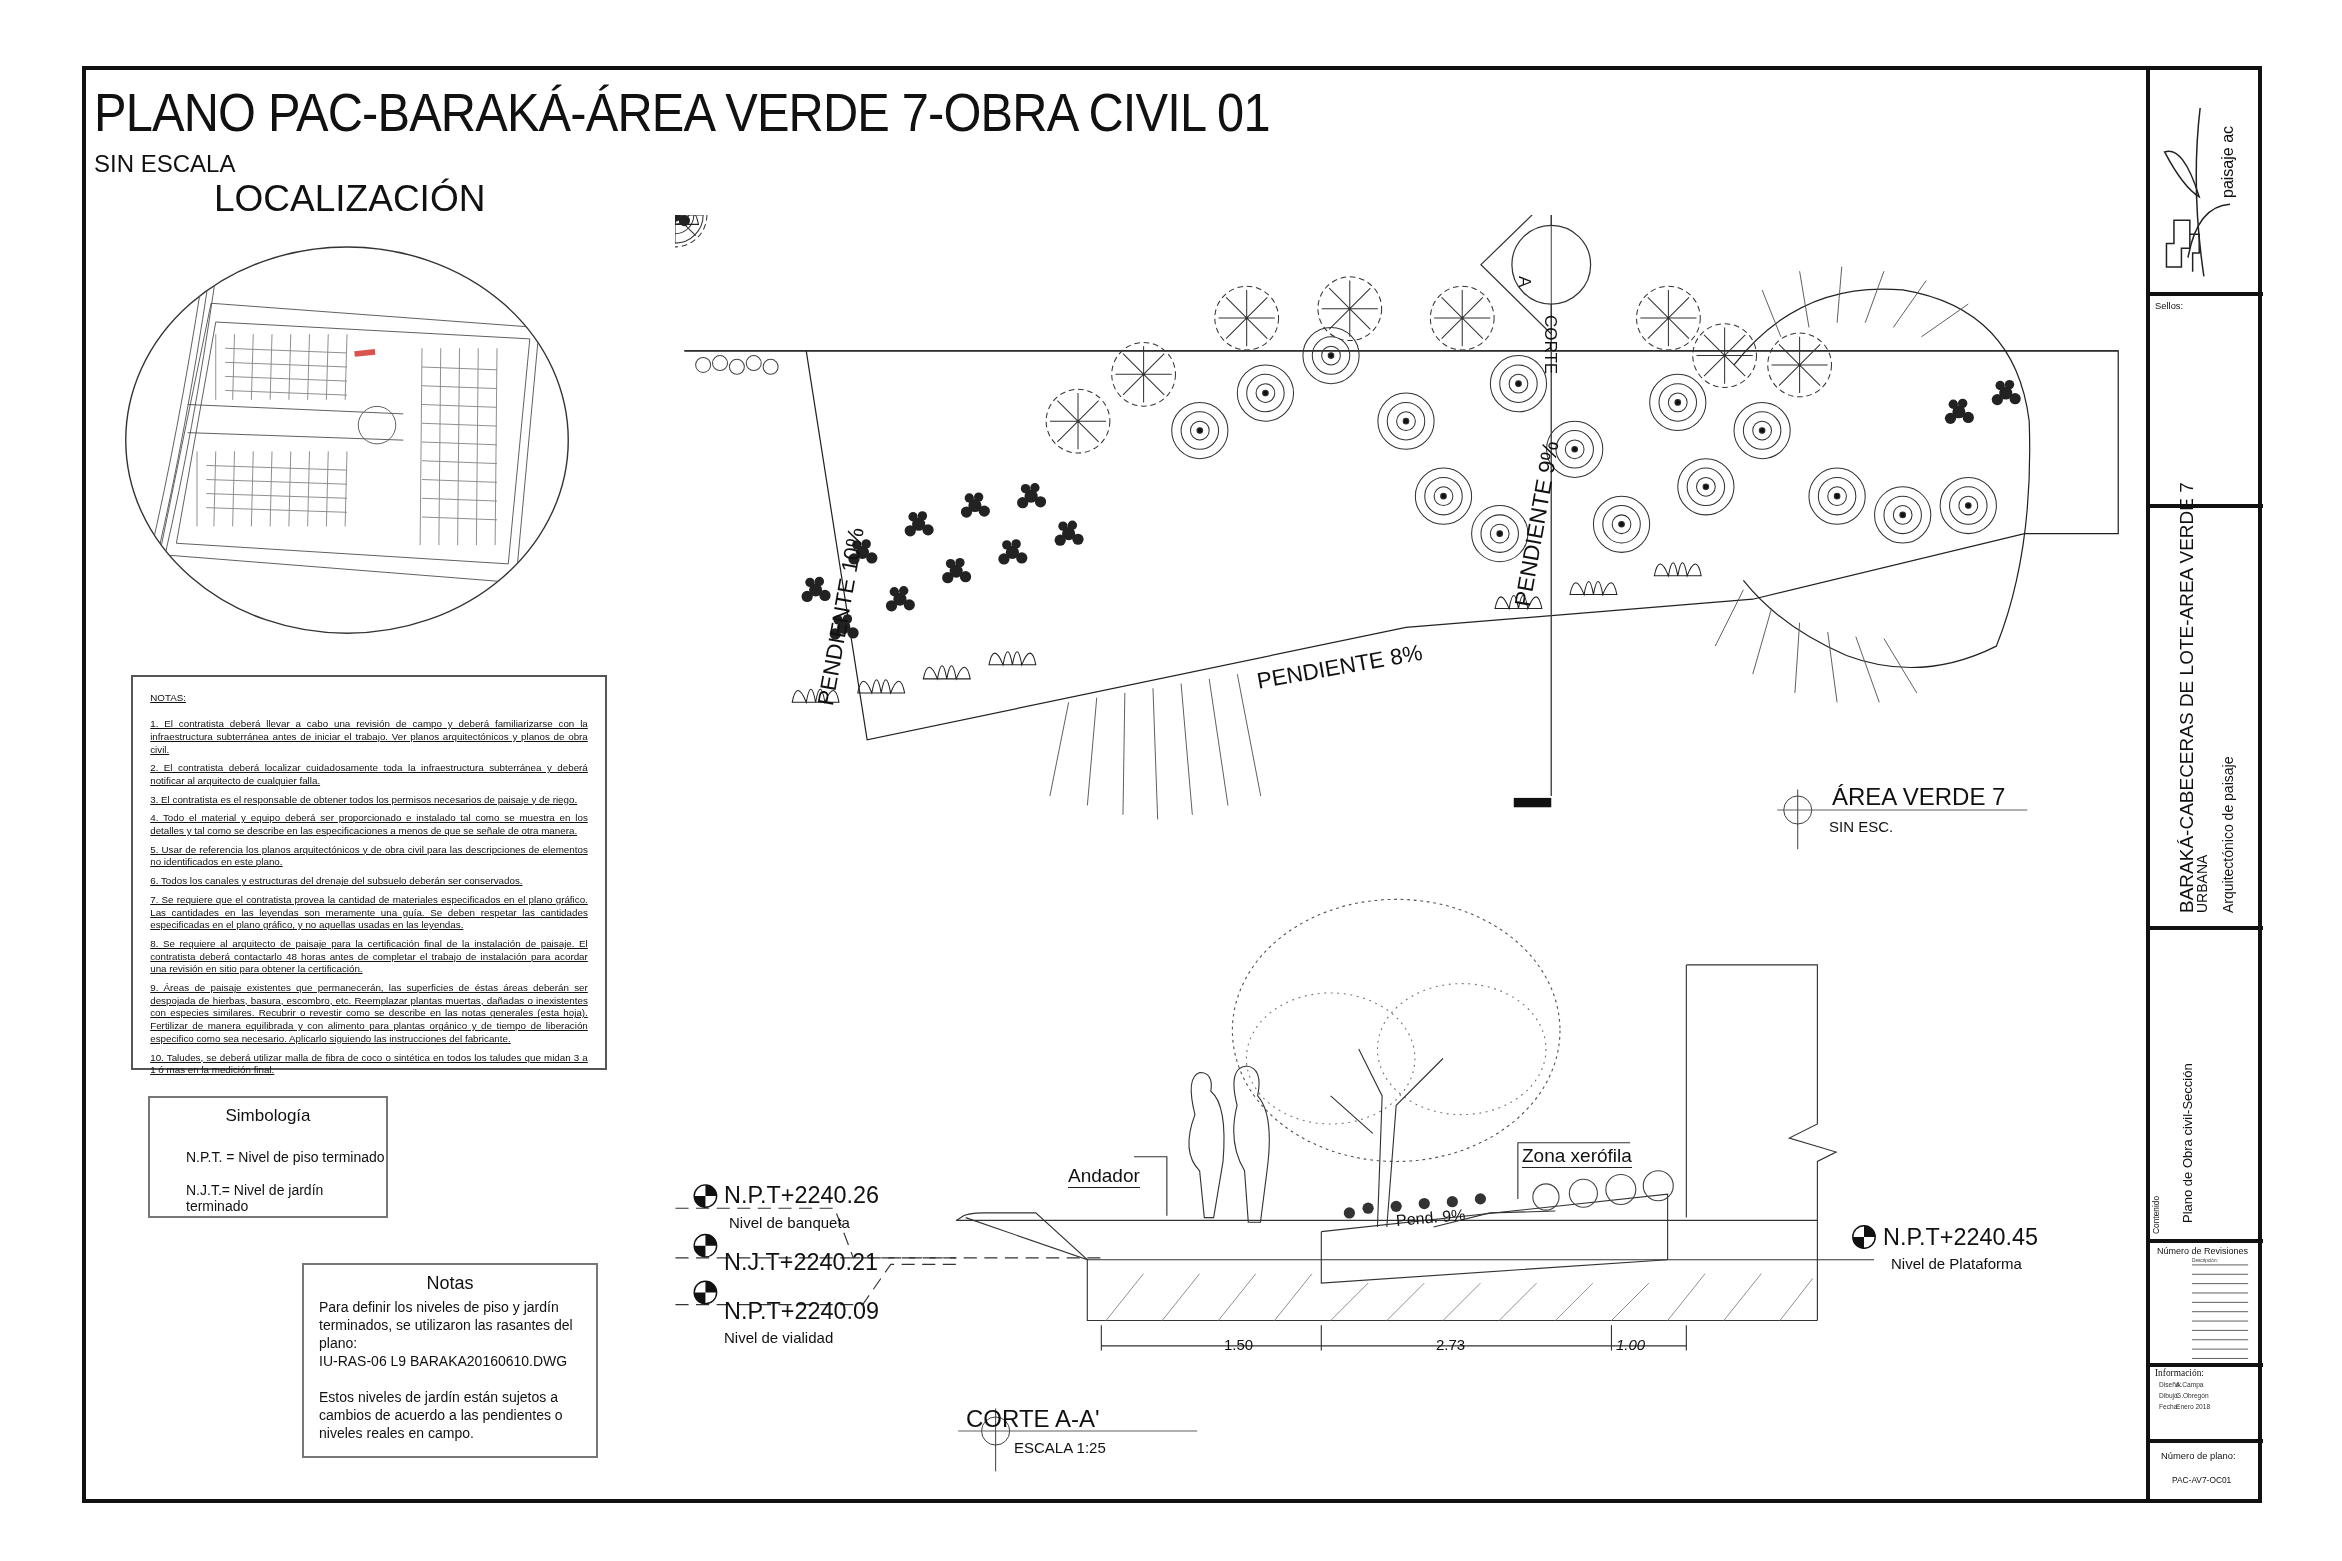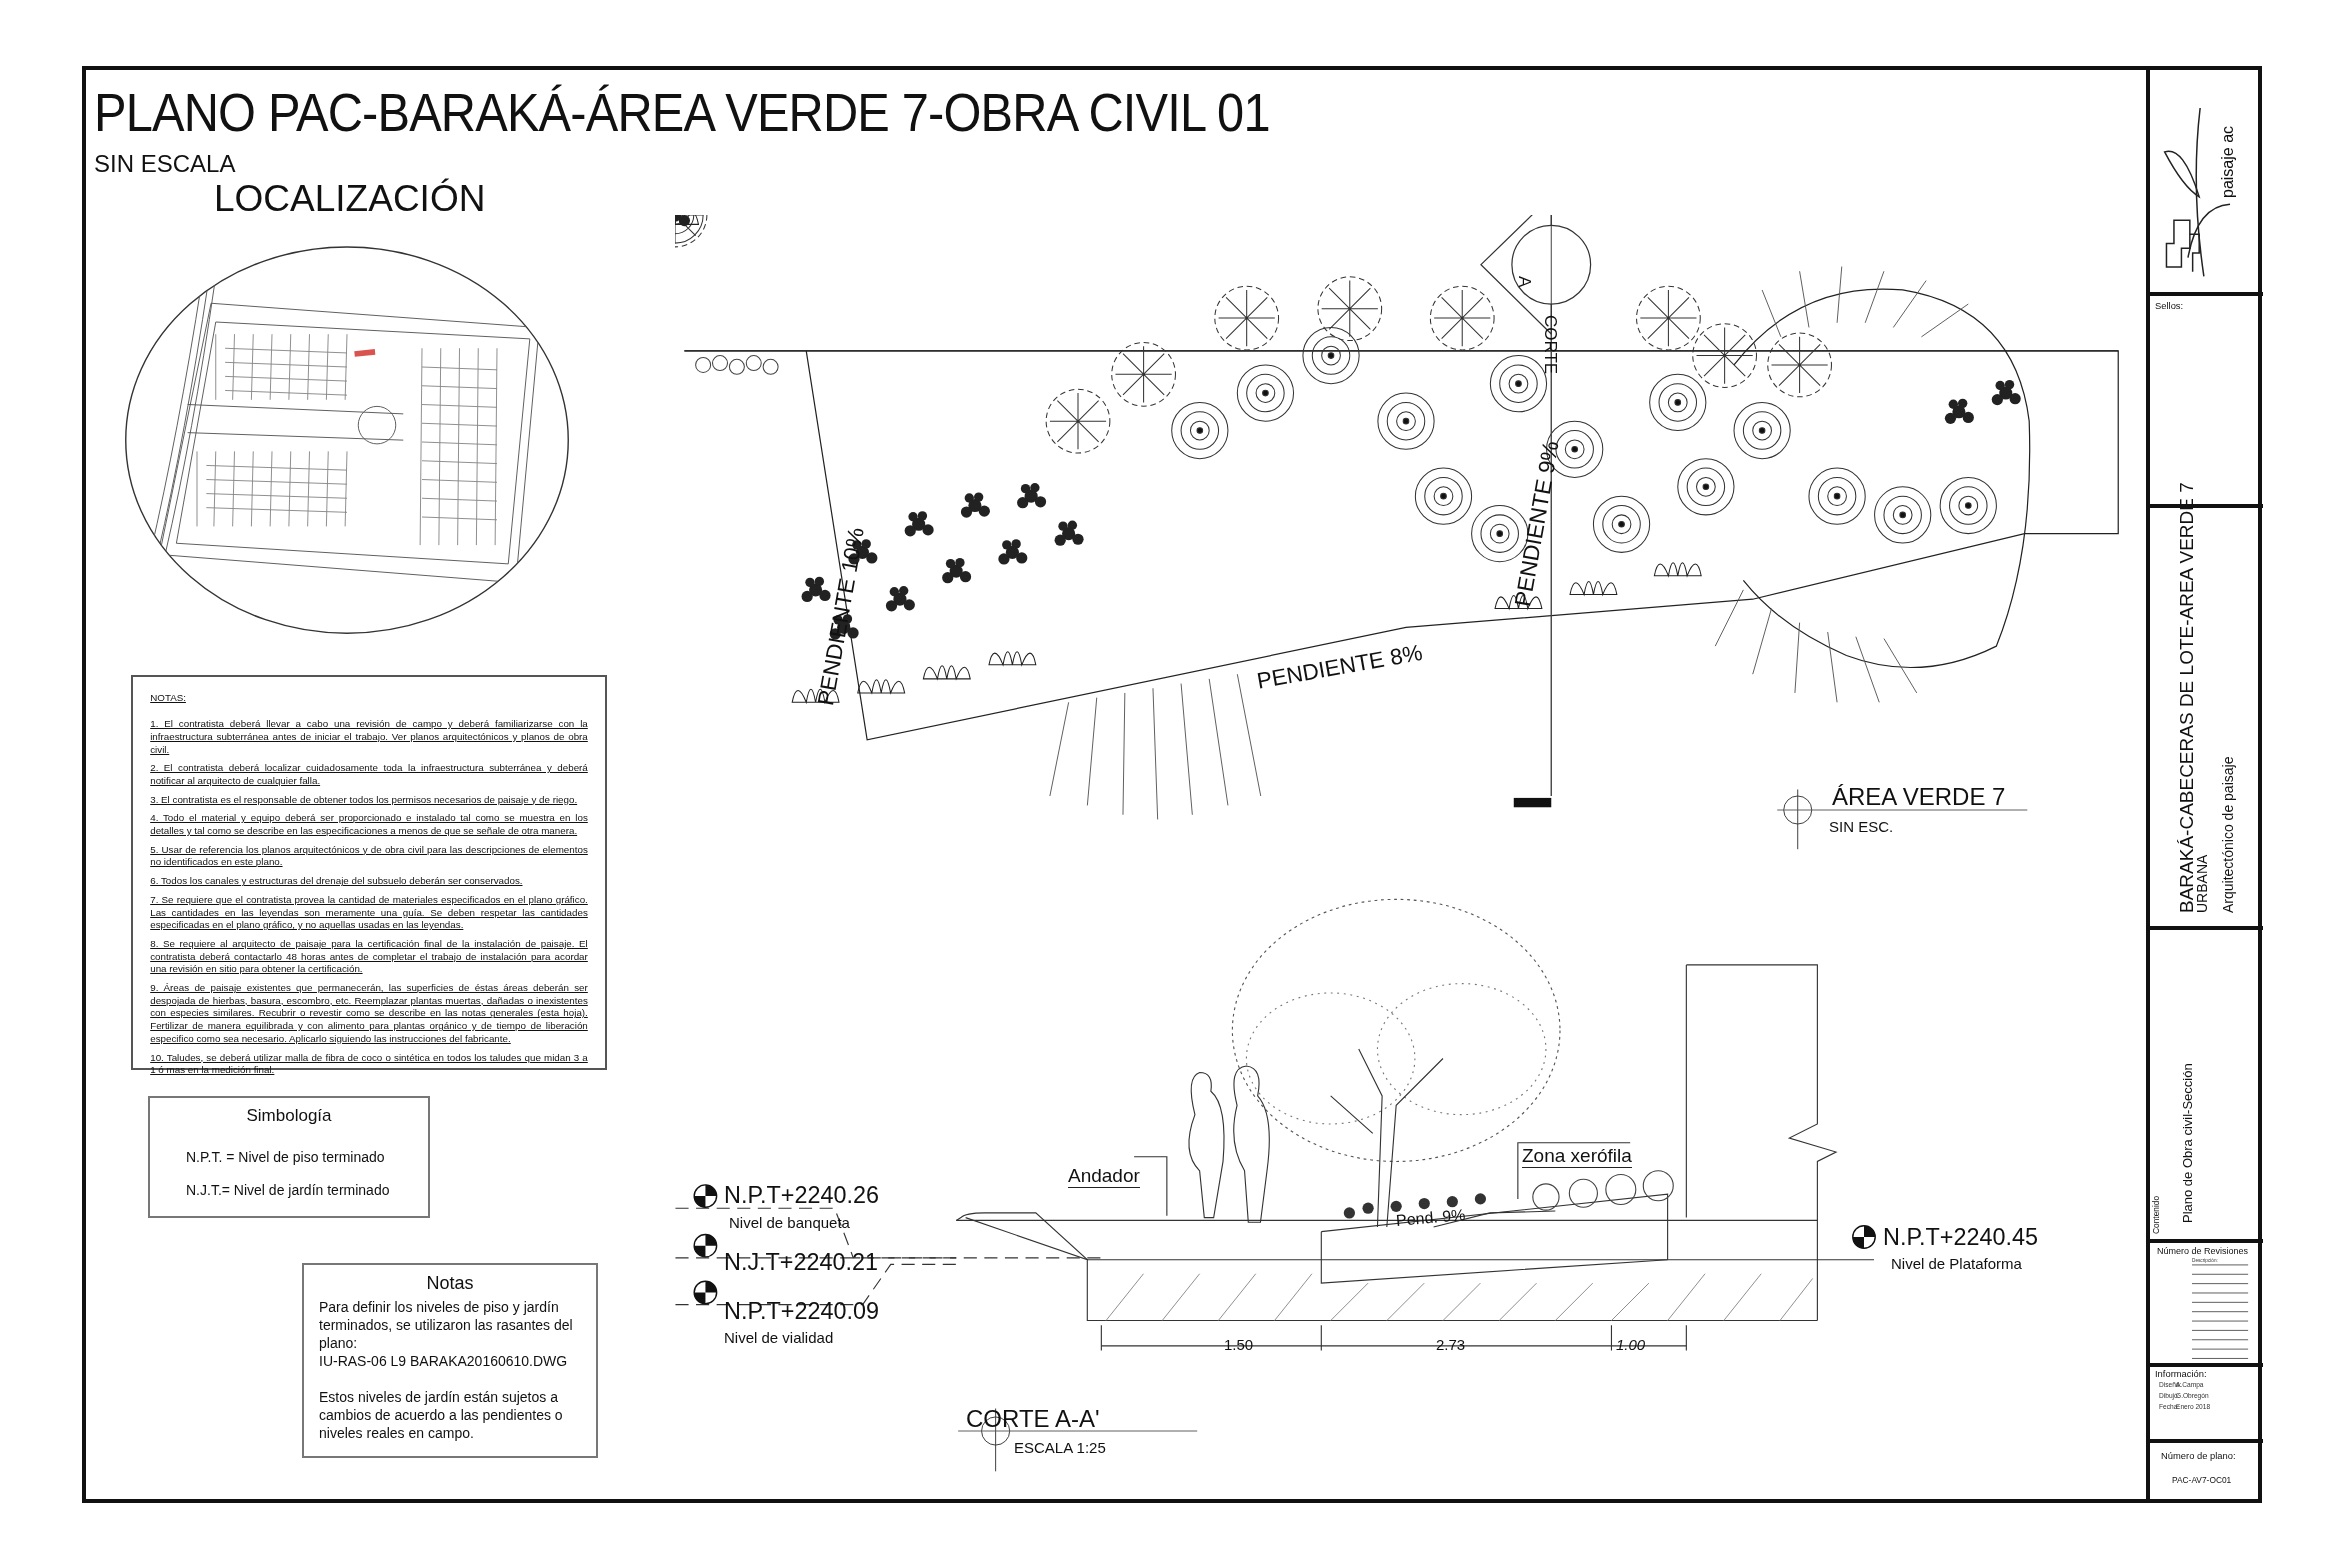--- a/index.html
+++ b/index.html
@@ -8,21 +8,21 @@
   .frame{position:absolute;left:82px;top:66px;width:2180px;height:1437px;border:4.7px solid #111;box-sizing:border-box;}
   .titleblock{position:absolute;left:2146px;top:66px;width:117px;height:1437px;border-left:4.7px solid #111;box-sizing:border-box;}
   .tb-sep{position:absolute;left:2146px;width:117px;height:0;border-top:4.7px solid #111;}
   .vtext{position:absolute;transform-origin:left top;transform:rotate(-90deg);white-space:nowrap;}
   .sheet-title{left:94px;top:82px;font-size:53px;letter-spacing:-0.9px;transform:scaleX(0.92);transform-origin:left top;}
   .scale{left:94px;top:150px;font-size:24px;}
   .loc-title{left:214px;top:178px;font-size:37px;}
   .notes-box{position:absolute;left:131px;top:675px;width:476px;height:395px;border:2.8px double #555;box-sizing:border-box;padding:9.4px 11.2px;font-size:9.8px;line-height:12.7px;text-align:justify;}
   .notes-box p{margin:6px;text-decoration:underline;}
   .notes-box .nt{margin-bottom:13px;}
-  .simb-box{position:absolute;left:148px;top:1096px;width:282px;height:122px;border:2.8px double #777;box-sizing:border-box;font-size:14px;}
+  .simb-box{position:absolute;left:148px;top:1096px;width:240px;height:122px;border:2.8px double #777;box-sizing:border-box;font-size:14px;}
   .simb-box .h{position:absolute;top:7.5px;left:0;width:100%;text-align:center;font-size:17px;}
   .simb-box .l1{position:absolute;left:36px;top:51px;}
   .simb-box .l2{position:absolute;left:36px;top:84px;}
   .notas2{position:absolute;left:302px;top:1263px;width:296px;height:195px;border:2.8px double #777;box-sizing:border-box;padding:0 15px;font-size:14px;line-height:18px;}
   .notas2 .h{text-align:center;font-size:18px;margin:9.4px 0 5.6px;}
   .notas2 p{margin:0;}
   .lvl{position:absolute;font-size:23.4px;}
   .lvl-sub{position:absolute;font-size:15px;}
   .dim{position:absolute;font-size:15px;}
   .label-under{position:absolute;font-size:19px;border-bottom:0.9px solid #222;}
@@ -337,21 +337,21 @@
       <line x1="0" y1="42" x2="60" y2="42"></line>
       <line x1="0" y1="52" x2="60" y2="52"></line>
       <line x1="0" y1="62" x2="60" y2="62"></line>
       <line x1="0" y1="72" x2="60" y2="72"></line>
       <line x1="0" y1="82" x2="60" y2="82"></line>
       <line x1="0" y1="92" x2="60" y2="92"></line>
       <line x1="0" y1="102" x2="60" y2="102"></line>
     </g>
 </svg>
 <div class="tb-sep" style="top:1363px;"></div>
-<div class="tb-small" style="left:2155px;top:1368px;font-size:9.4px;">Información:</div>
+<div class="tb-small" style="left:2155px;top:1368px;font-size:9.4px;font-family:Liberation Serif, serif;">Información:</div>
 <div class="tb-info" style="left:2159px;top:1381px;">Diseñó:</div>
 <div class="tb-info" style="left:2176px;top:1381px;">A.Campa</div>
 <div class="tb-info" style="left:2159px;top:1392px;">Dibujó:</div>
 <div class="tb-info" style="left:2176px;top:1392px;">G.Obregón</div>
 <div class="tb-info" style="left:2159px;top:1403px;">Fecha:</div>
 <div class="tb-info" style="left:2176px;top:1403px;">Enero 2018</div>
 <div class="tb-sep" style="top:1439px;"></div>
 <div class="tb-small" style="left:2161px;top:1450px;font-size:9.4px;text-align:right;">Número de plano:</div>
 <div class="tb-small" style="left:2172px;top:1475px;font-size:8.4px;">PAC-AV7-OC01</div>
 

